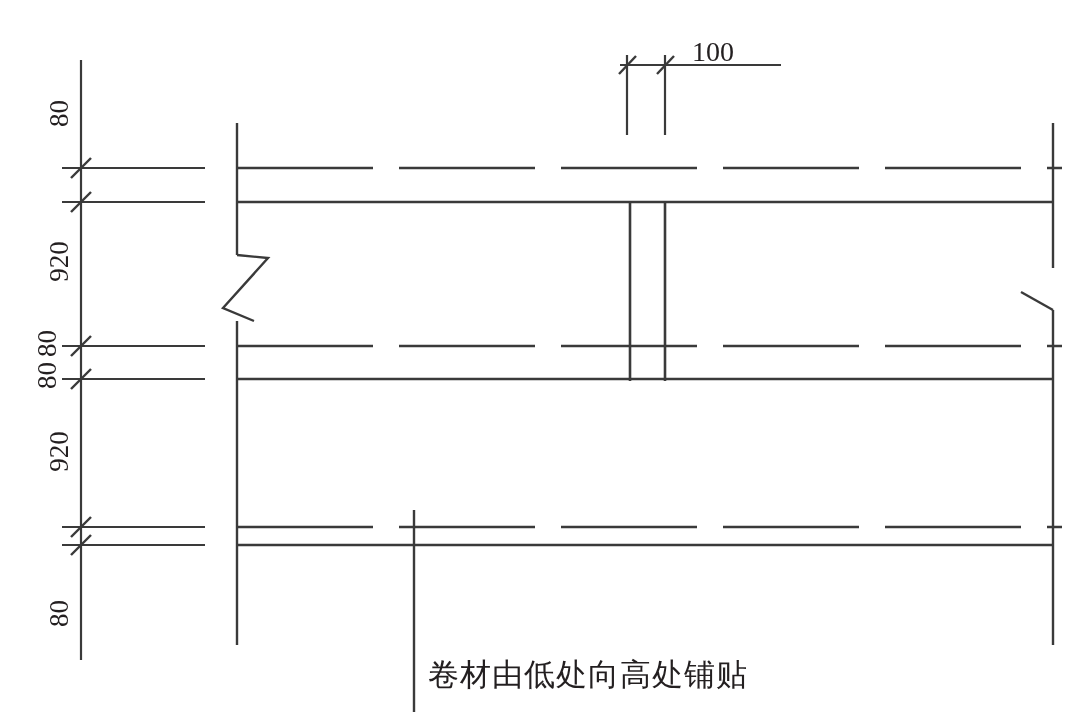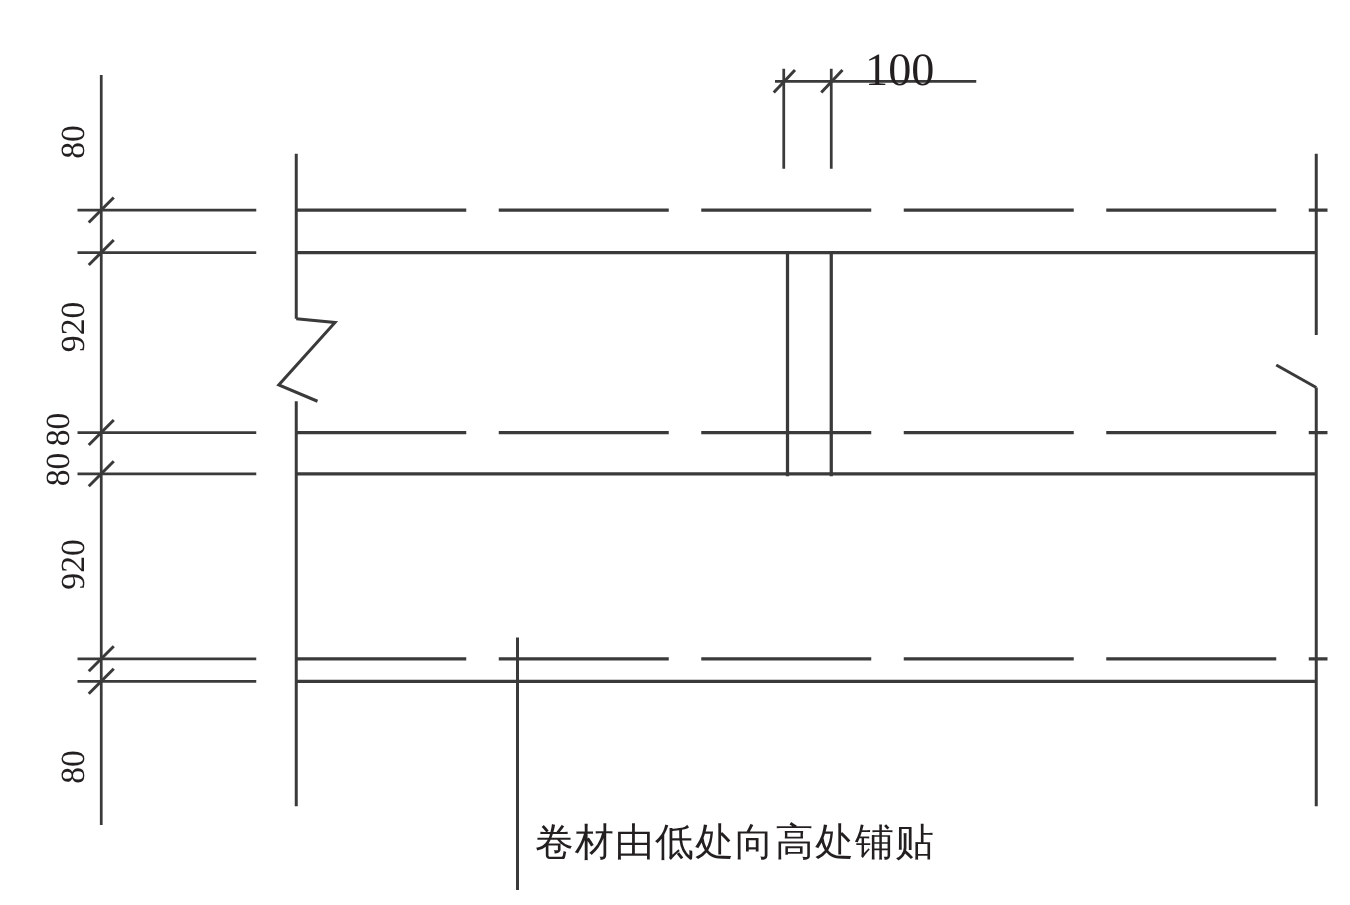--- a/index.html
+++ b/index.html
@@ -133,17 +133,17 @@
   <div class="dim-label vertical" style="left: 26px; top: 248px; width: 66px; text-align: center; font-size: 27px;">920</div>
 
   <div class="dim-label vertical" style="left: 24px; top: 330px; width: 46px; text-align: center; font-size: 27px;">80</div>
 
   <div class="dim-label vertical" style="left: 24px; top: 362px; width: 46px; text-align: center; font-size: 27px;">80</div>
 
   <div class="dim-label vertical" style="left: 26px; top: 438px; width: 66px; text-align: center; font-size: 27px;">920</div>
 
   <div class="dim-label vertical" style="left: 36px; top: 600px; width: 46px; text-align: center; font-size: 27px;">80</div>
 
-  <div class="dim-label" style="left: 692px; top: 38px; font-size: 37px;">100</div>
+  <div class="dim-label" style="left: 692px; top: 38px; font-size: 28px;">100</div>
 
-  <div class="note-label" style="left: 428px; top: 659px; font-size: 31px; letter-spacing: 1px;">卷材由低处向高处铺贴</div>
+  <div class="note-label" style="left: 428px; top: 659px; font-size: 31px; letter-spacing: 1px; font-family: Liberation Serif, serif;">卷材由低处向高处铺贴</div>
 
 </div>
 
 </body></html>

